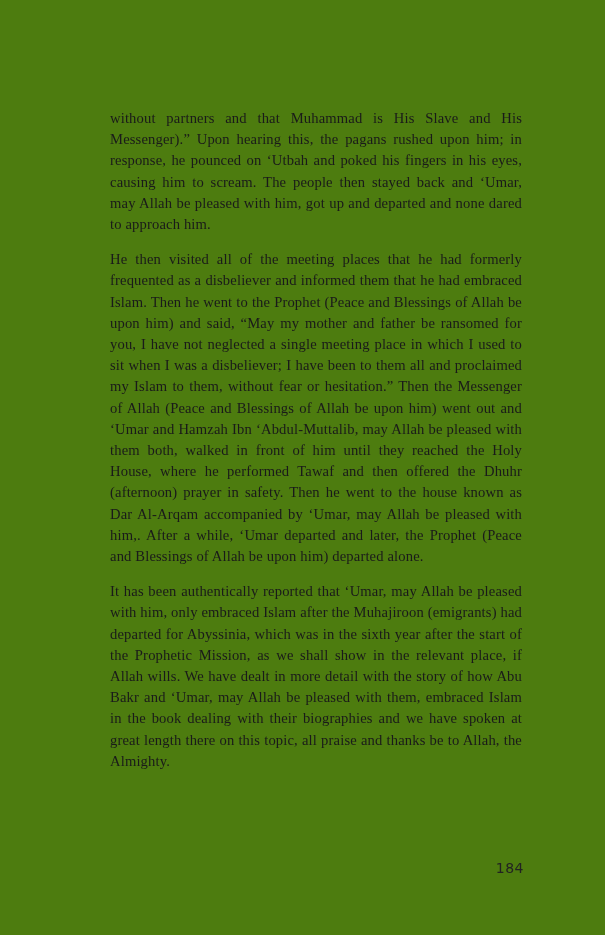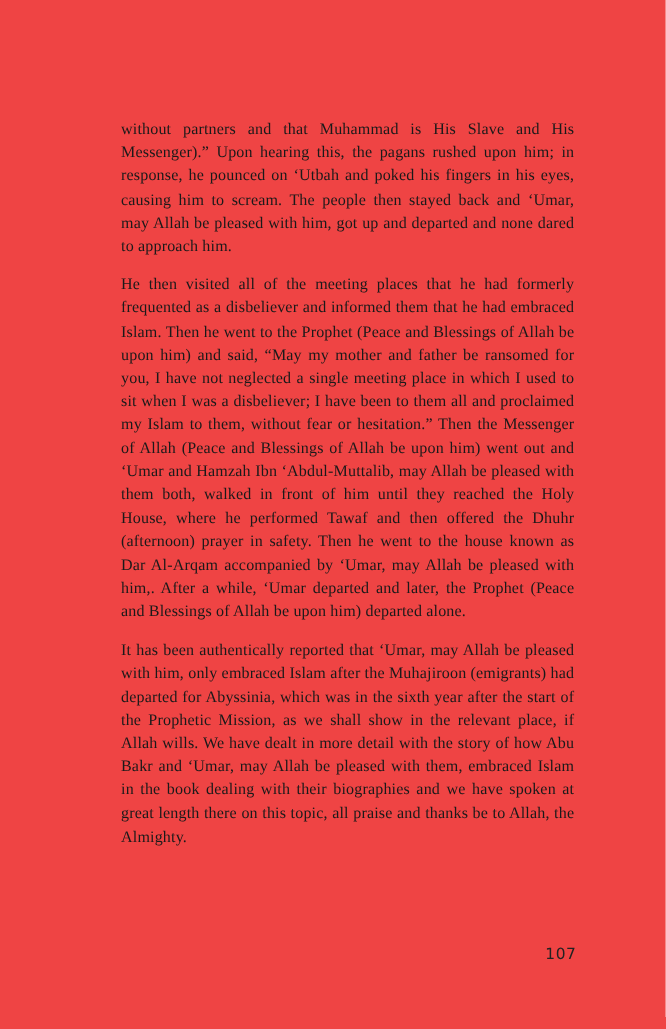--- a/index.html
+++ b/index.html
@@ -10,21 +10,21 @@
     body {
       width: 605px;
       height: 935px;
       position: relative;
       overflow: hidden;
     }
     .page {
       position: absolute;
       left: 0; top: 0;
       width: 605px; height: 935px;
-      background: #ef4444;
+      background: #4d7c0f;
     }
     .text-block {
       position: absolute;
       left: 110px;
       top: 108px;
       width: 412px;
     }
     .para {
       margin: 0 0 14px 0;
       font-family: "Liberation Serif", "DejaVu Serif", serif;
@@ -48,14 +48,14 @@
   </style>
 </head>
 <body>
 
 <div class="page">
   <div class="text-block">
     <p class="para">without partners and that Muhammad is His Slave and His Messenger).” Upon hearing this, the pagans rushed upon him; in response, he pounced on ‘Utbah and poked his fingers in his eyes, causing him to scream. The people then stayed back and ‘Umar, may Allah be pleased with him, got up and departed and none dared to approach him.</p>
     <p class="para">He then visited all of the meeting places that he had formerly frequented as a disbeliever and informed them that he had embraced Islam. Then he went to the Prophet (Peace and Blessings of Allah be upon him) and said, “May my mother and father be ransomed for you, I have not neglected a single meeting place in which I used to sit when I was a disbeliever; I have been to them all and proclaimed my Islam to them, without fear or hesitation.” Then the Messenger of Allah (Peace and Blessings of Allah be upon him) went out and ‘Umar and Hamzah Ibn ‘Abdul-Muttalib, may Allah be pleased with them both, walked in front of him until they reached the Holy House, where he performed Tawaf and then offered the Dhuhr (afternoon) prayer in safety. Then he went to the house known as Dar Al-Arqam accompanied by ‘Umar, may Allah be pleased with him,. After a while, ‘Umar departed and later, the Prophet (Peace and Blessings of Allah be upon him) departed alone.</p>
     <p class="para">It has been authentically reported that ‘Umar, may Allah be pleased with him, only embraced Islam after the Muhajiroon (emigrants) had departed for Abyssinia, which was in the sixth year after the start of the Prophetic Mission, as we shall show in the relevant place, if Allah wills. We have dealt in more detail with the story of how Abu Bakr and ‘Umar, may Allah be pleased with them, embraced Islam in the book dealing with their biographies and we have spoken at great length there on this topic, all praise and thanks be to Allah, the Almighty.</p>
   </div>
-  <div class="page-number">107</div>
+  <div class="page-number">184</div>
 </div>
 
 </body></html>

